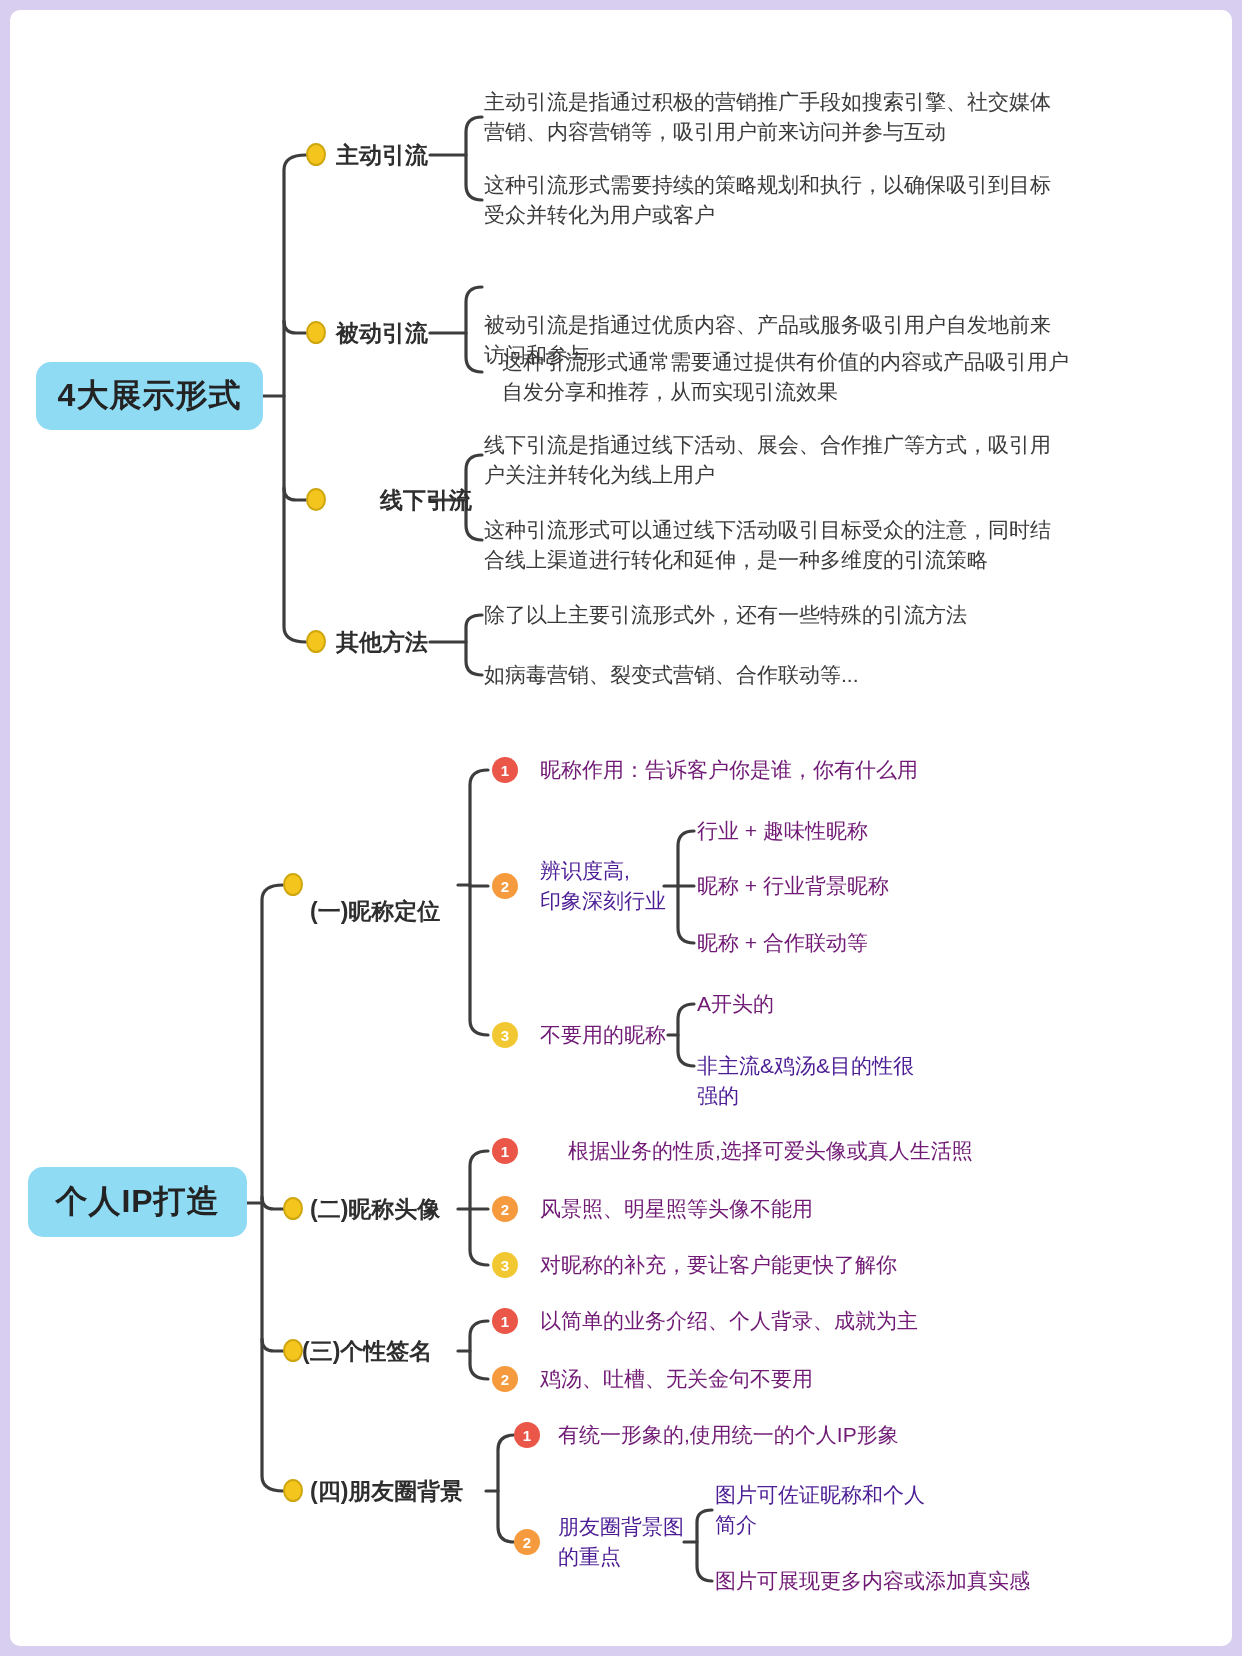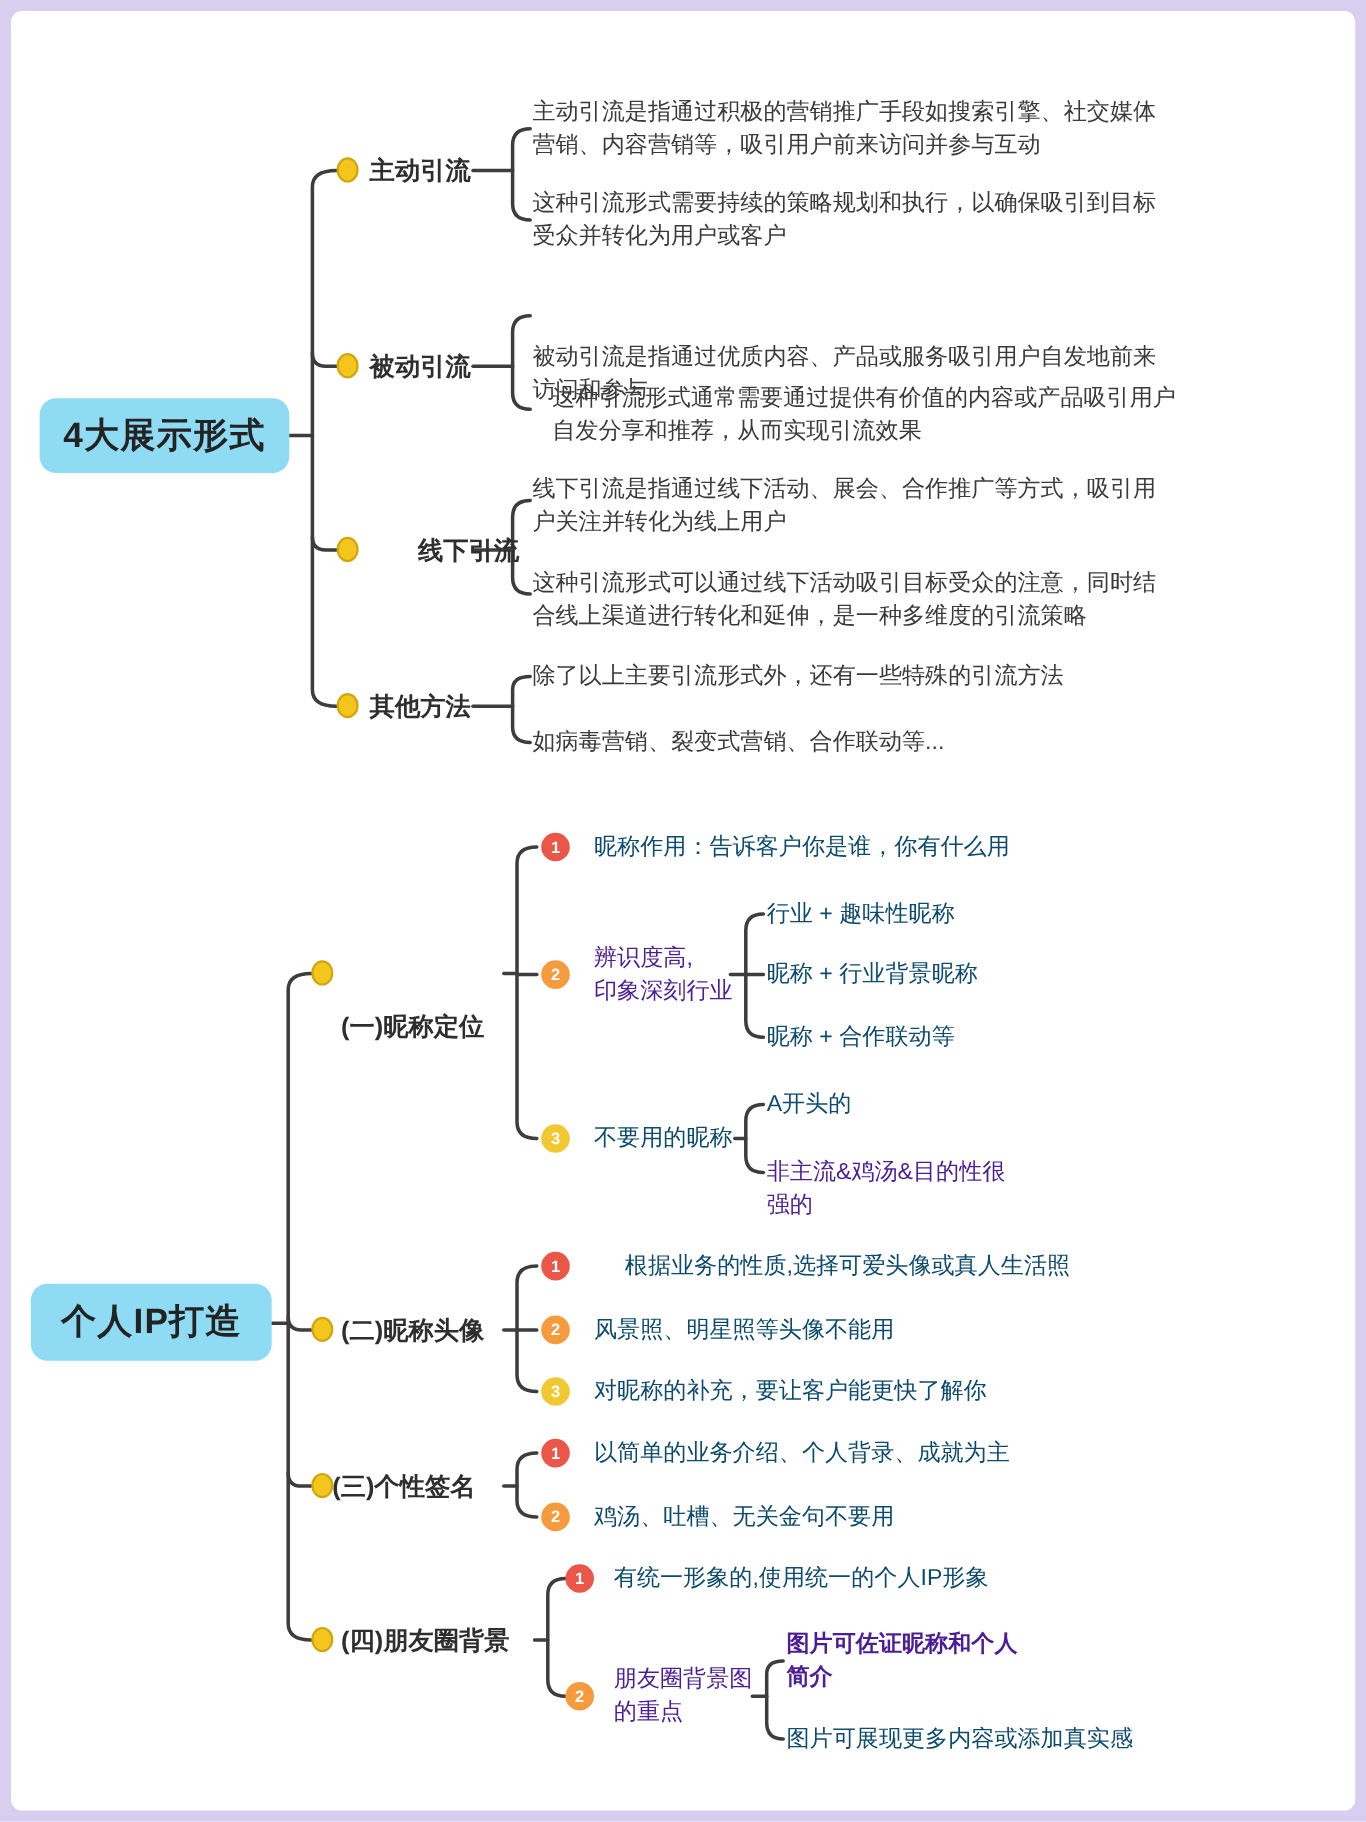--- a/index.html
+++ b/index.html
@@ -13,21 +13,21 @@
     background:#ffffff;border-radius:10px;}
   svg.links{position:absolute;left:0;top:0;width:1242px;height:1656px;pointer-events:none;}
   svg.links path{fill:none;stroke:#3d3d3d;stroke-width:3.2;stroke-linecap:round;}
   .root{position:absolute;background:#8fdbf4;border-radius:15px;
     display:flex;align-items:center;justify-content:center;
     font-weight:bold;font-size:32px;color:#232323;letter-spacing:1px;}
   .dot{position:absolute;width:20px;height:23px;border-radius:50%;
     background:#f4c61d;border:2px solid #cfa60e;box-sizing:border-box;}
   .blabel{position:absolute;font-weight:bold;font-size:23px;line-height:28px;color:#2e2e2e;white-space:nowrap;}
   .para{position:absolute;font-size:21px;line-height:30px;width:575px;color:#3a3a3a;}
-  .leaf{position:absolute;font-size:21px;line-height:30px;color:#0c4a6e;white-space:nowrap;}
+  .leaf{position:absolute;font-size:21px;line-height:30px;color:#701a75;white-space:nowrap;}
   .leaf2{position:absolute;font-size:21px;line-height:30px;color:#4c1d95;}
   .badge{position:absolute;width:26px;height:26px;border-radius:50%;
     display:flex;align-items:center;justify-content:center;
     color:#fff;font-weight:bold;font-size:15px;}
   .badge.red{background:#ea5648;}
   .badge.orange{background:#f59a3d;}
   .badge.yellow{background:#f2c832;}
 </style>
 </head>
 <body>
@@ -90,21 +90,21 @@
 <div class="para" style="left:484px;top:515px;">这种引流形式可以通过线下活动吸引目标受众的注意，同时结合线上渠道进行转化和延伸，是一种多维度的引流策略</div>
 
 <span class="dot" style="left:306px;top:630px;"></span>
 <div class="blabel" style="left:336px;top:628px;">其他方法</div>
 <div class="para" style="left:484px;top:600px;">除了以上主要引流形式外，还有一些特殊的引流方法</div>
 <div class="para" style="left:484px;top:660px;">如病毒营销、裂变式营销、合作联动等...</div>
 
 <div class="root" style="left:28px;top:1167px;width:219px;height:70px;">个人IP打造</div>
 
 <span class="dot" style="left:283px;top:873px;"></span>
-<div class="blabel" style="left:310px;top:919px;">(一)昵称定位</div>
+<div class="blabel" style="left:310px;top:897px;">(一)昵称定位</div>
 
 <span class="badge red" style="left:492px;top:757px;">1</span>
 <div class="leaf" style="left:540px;top:755px;">昵称作用：告诉客户你是谁，你有什么用</div>
 
 <span class="badge orange" style="left:492px;top:873px;">2</span>
 <div class="leaf2" style="left:540px;top:856px;width:150px;">
   <div>辨识度高,</div>
   <div>印象深刻行业</div>
 </div>
 <div class="leaf" style="left:697px;top:816px;">行业 + 趣味性昵称</div>
@@ -137,17 +137,17 @@
 
 <span class="dot" style="left:283px;top:1479px;"></span>
 <div class="blabel" style="left:310px;top:1477px;">(四)朋友圈背景</div>
 <span class="badge red" style="left:514px;top:1422px;">1</span>
 <div class="leaf" style="left:558px;top:1420px;">有统一形象的,使用统一的个人IP形象</div>
 <span class="badge orange" style="left:514px;top:1529px;">2</span>
 <div class="leaf2" style="left:558px;top:1512px;width:150px;">
   <div>朋友圈背景图</div>
   <div>的重点</div>
 </div>
-<div class="leaf2" style="left:715px;top:1480px;width:230px;font-weight:bold;">
+<div class="leaf2" style="left:715px;top:1480px;width:230px;">
   <div>图片可佐证昵称和个人</div>
   <div>简介</div>
 </div>
 <div class="leaf" style="left:715px;top:1566px;">图片可展现更多内容或添加真实感</div>
 
 </body></html>

